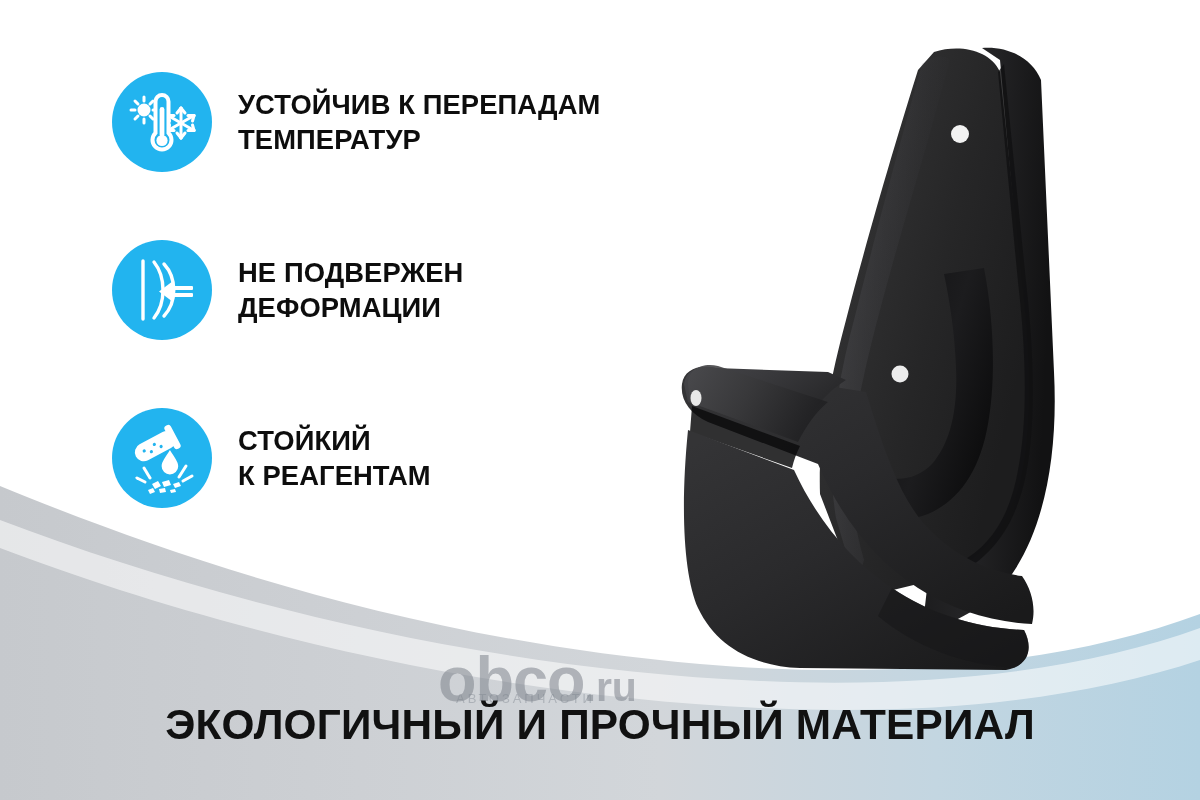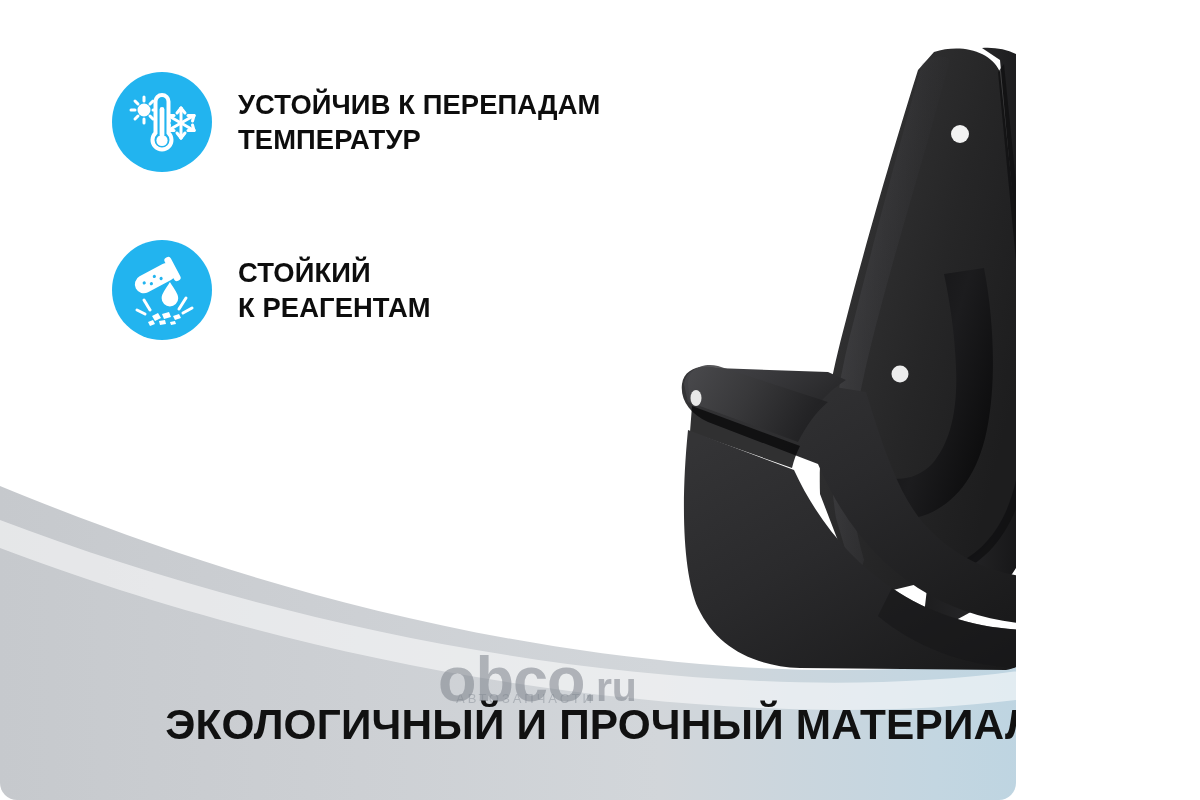--- a/index.html
+++ b/index.html
@@ -3,24 +3,23 @@
 <meta charset="utf-8">
 <style>
   * { margin:0; padding:0; box-sizing:border-box; }
   html, body {
     width:1200px; height:800px;
     font-family:"Liberation Sans","DejaVu Sans",sans-serif;
     background:#ffffff; overflow:hidden;
   }
   #poster {
     position:relative;
-    width:1016px; height:800px;
+    width:1200px; height:800px;
     background:#ffffff;
     overflow:hidden;
-    border-radius:17px;
   }
 
   
   .swoosh-layer {
     position:absolute; left:0; top:0;
     width:1200px; height:800px;
     pointer-events:none;
   }
 
   
@@ -252,20 +251,41 @@
 
           <path d="M37,10 a6.5,6.5 0 0 1 6.5,6.5 L43.5,48 a9.5,9.5 0 1 1 -13,0 L30.5,16.5 A6.5,6.5 0 0 1 37,10 Z" fill="#22b4ef" stroke="#ffffff" stroke-width="4"></path>
           <rect x="34.6" y="22" width="4.8" height="30" rx="2.4" fill="#ffffff"></rect>
           <circle cx="37" cy="55.5" r="5.6" fill="#ffffff"></circle>
         </svg>
       </div>
       <div class="feature-text">УСТОЙЧИВ К ПЕРЕПАДАМ
 ТЕМПЕРАТУР</div>
     </div>
 
+    <div class="feature">
+      <div class="feature-icon">
+        <svg width="74" height="74" viewBox="0 0 74 74">
+          <g stroke="#ffffff" fill="none" stroke-linecap="round">
+
+            <line x1="18" y1="8" x2="18" y2="66" stroke-width="3.4"></line>
+
+            <path d="M29,9 C41,24 41,50 29,65" stroke-width="3.4"></path>
+            <path d="M39,11 C52,25 52,49 39,63" stroke-width="3.4"></path>
+          </g>
+
+          <g fill="#ffffff">
+            <rect x="48" y="33" width="20" height="4" rx="1"></rect>
+            <rect x="48" y="40" width="20" height="4" rx="1"></rect>
+            <path d="M48,28 L34,38.5 L48,49 Z"></path>
+          </g>
+        </svg>
+      </div>
+      <div class="feature-text">НЕ ПОДВЕРЖЕН
+ДЕФОРМАЦИИ</div>
+    </div>
 
     <div class="feature">
       <div class="feature-icon">
         <svg width="76" height="76" viewBox="0 0 76 76">
 
           <g transform="rotate(-28 38 26)">
             <rect x="10" y="14" width="44" height="18" rx="9" fill="#ffffff"></rect>
             <rect x="48" y="10" width="7" height="26" rx="3" fill="#ffffff"></rect>
             <circle cx="20" cy="22" r="1.6" fill="#22b4ef"></circle>
             <circle cx="26" cy="26" r="1.6" fill="#22b4ef"></circle>

